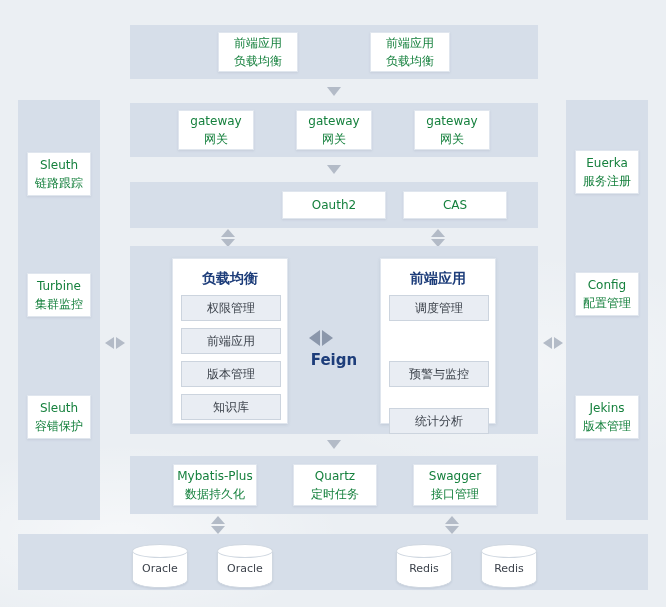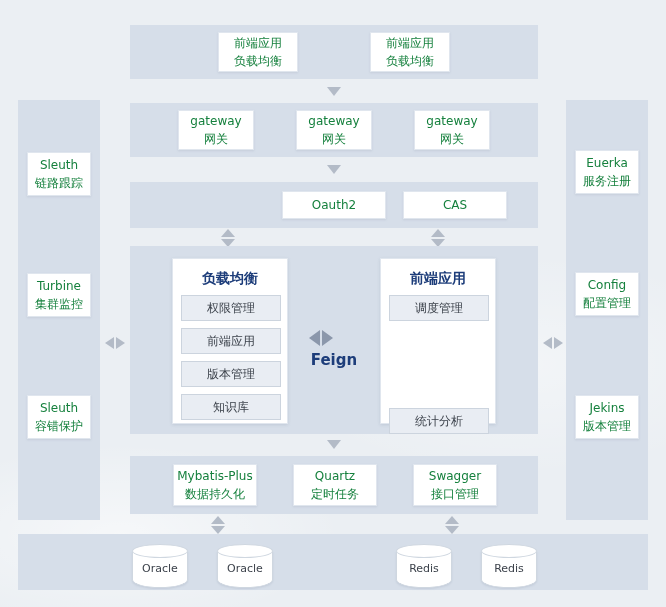--- a/index.html
+++ b/index.html
@@ -119,20 +119,21 @@
 
   <div class="harrow" style="left:309px;top:330px">
     <div class="f-left"></div>
     <div class="f-right"></div>
   </div>
   <div class="feign-label" style="left:304px;top:351px">Feign</div>
 
   <div class="panel" style="left:380px;top:258px">
     <div class="panel-title">前端应用</div>
     <div class="item" style="top:36px">调度管理</div>
+    <div class="item" style="top:102px">预警与监控</div>
     <div class="item" style="top:149px">统计分析</div>
   </div>
 
   <div class="harrow" style="left:105px;top:337px">
     <div class="t-left"></div>
     <div class="t-right"></div>
   </div>
   <div class="harrow" style="left:543px;top:337px">
     <div class="t-left"></div>
     <div class="t-right"></div>

